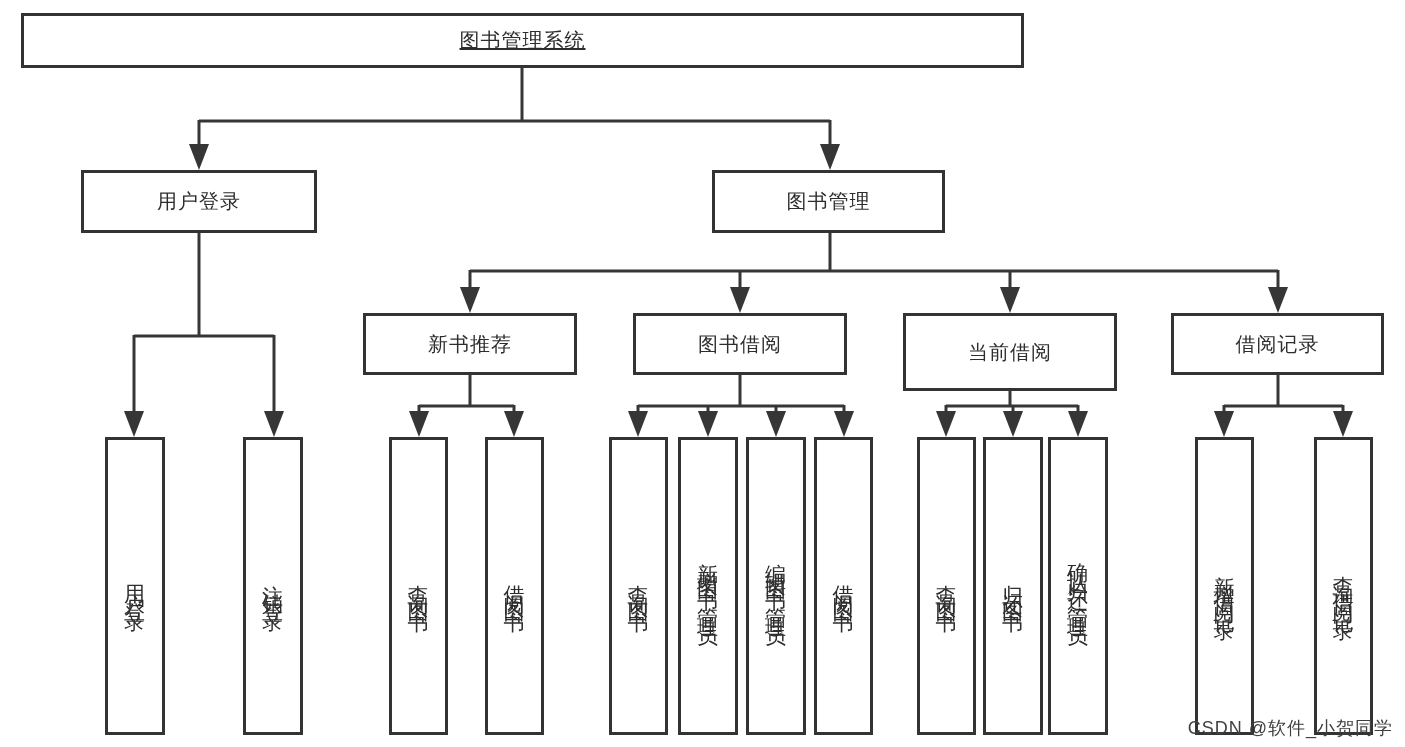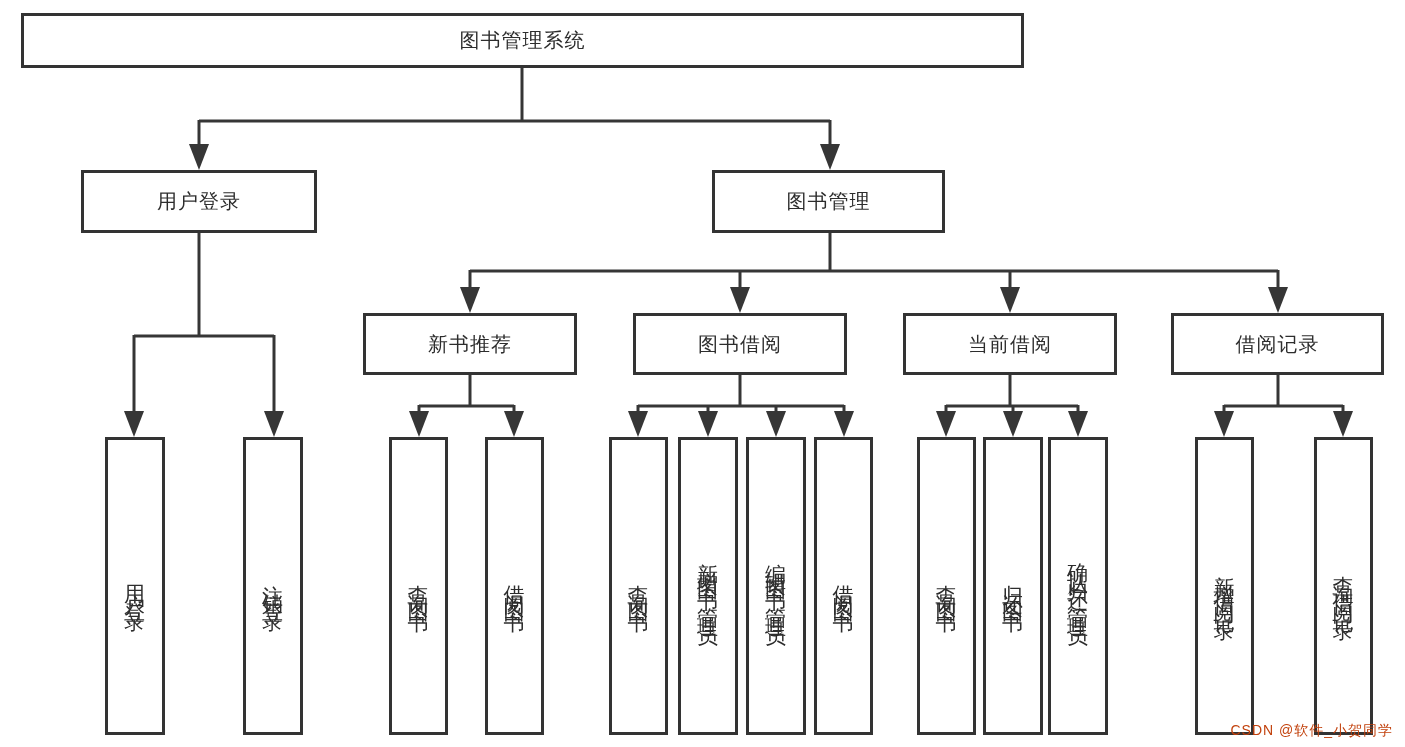--- a/index.html
+++ b/index.html
@@ -39,28 +39,28 @@
   }
   .leaf-label {
     writing-mode: vertical-rl;
     text-orientation: mixed;
     font-size: 21px;
     line-height: 1;
     letter-spacing: 9px;
     white-space: nowrap;
   }
   
-  .n-root        { left: 21px;   top: 13px;  width: 1003px; height: 55px; }
+  .n-root        { left: 21px;   top: 13px;  width: 1003px; height: 55px; text-decoration: underline; }
   
   .n-user-login  { left: 81px;   top: 170px; width: 236px;  height: 63px; }
   .n-book-mgmt   { left: 712px;  top: 170px; width: 233px;  height: 63px; }
   
   .n-new-rec     { left: 363px;  top: 313px; width: 214px;  height: 62px; }
   .n-borrow      { left: 633px;  top: 313px; width: 214px;  height: 62px; }
-  .n-current     { left: 903px;  top: 313px; width: 214px;  height: 62px; }
+  .n-current     { left: 903px;  top: 313px; width: 214px;  height: 78px; }
   .n-record      { left: 1171px; top: 313px; width: 213px;  height: 62px; }
   
   .leaf          { top: 437px; height: 298px; width: 60px; }
   .l-ul-login    { left: 105px; }
   .l-ul-logout   { left: 243px; }
   .l-rec-query   { left: 389px; width: 59px; }
   .l-rec-borrow  { left: 485px; width: 59px; }
   .l-bb-query    { left: 609px; width: 59px; }
   .l-bb-add      { left: 678px; }
   .l-bb-edit     { left: 746px; }
@@ -68,22 +68,22 @@
   .l-cb-query    { left: 917px; width: 59px; }
   .l-cb-return   { left: 983px; }
   .l-cb-confirm  { left: 1048px; }
   .l-br-add      { left: 1195px; width: 59px; }
   .l-br-query    { left: 1314px; width: 59px; }
 
   #watermark {
     position: absolute;
     right: 12px;
     bottom: 7px;
-    font-size: 14px;
-    color: #c2410c;
+    font-size: 18px;
+    color: #404040;
     letter-spacing: 1px;
     z-index: 2;
     white-space: nowrap;
   }
 </style>
 </head>
 <body>
 
 <div id="stage">
 

